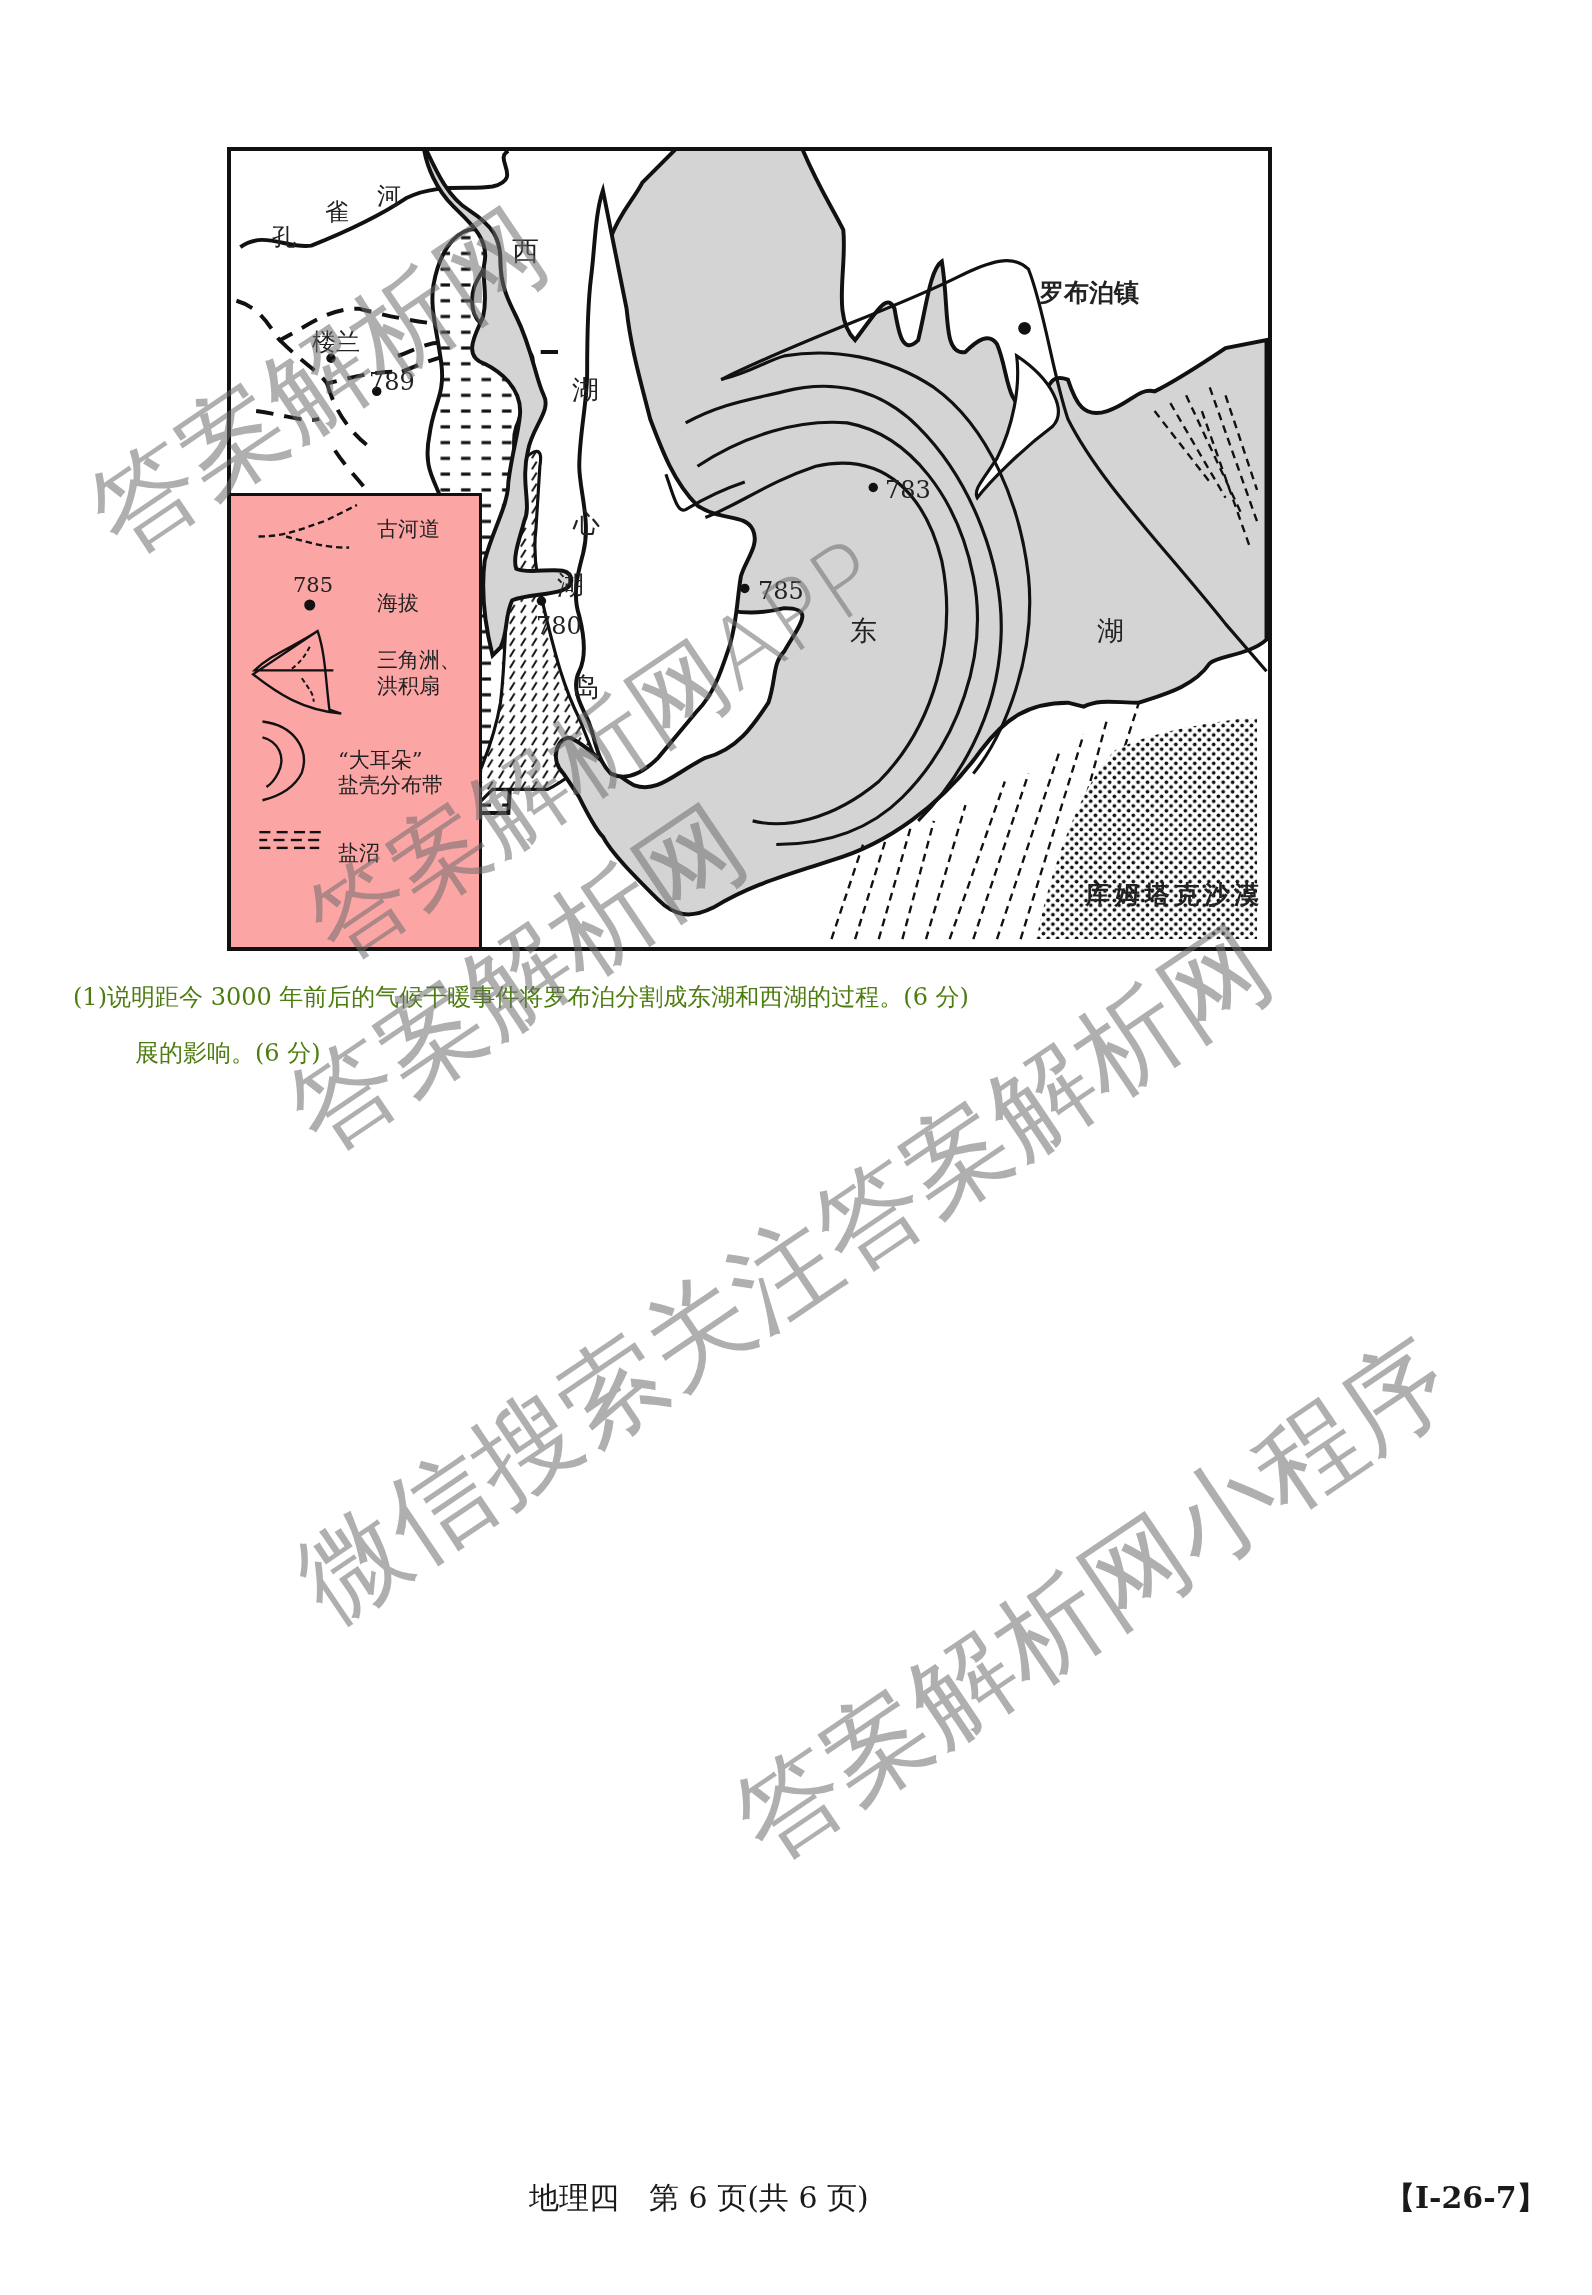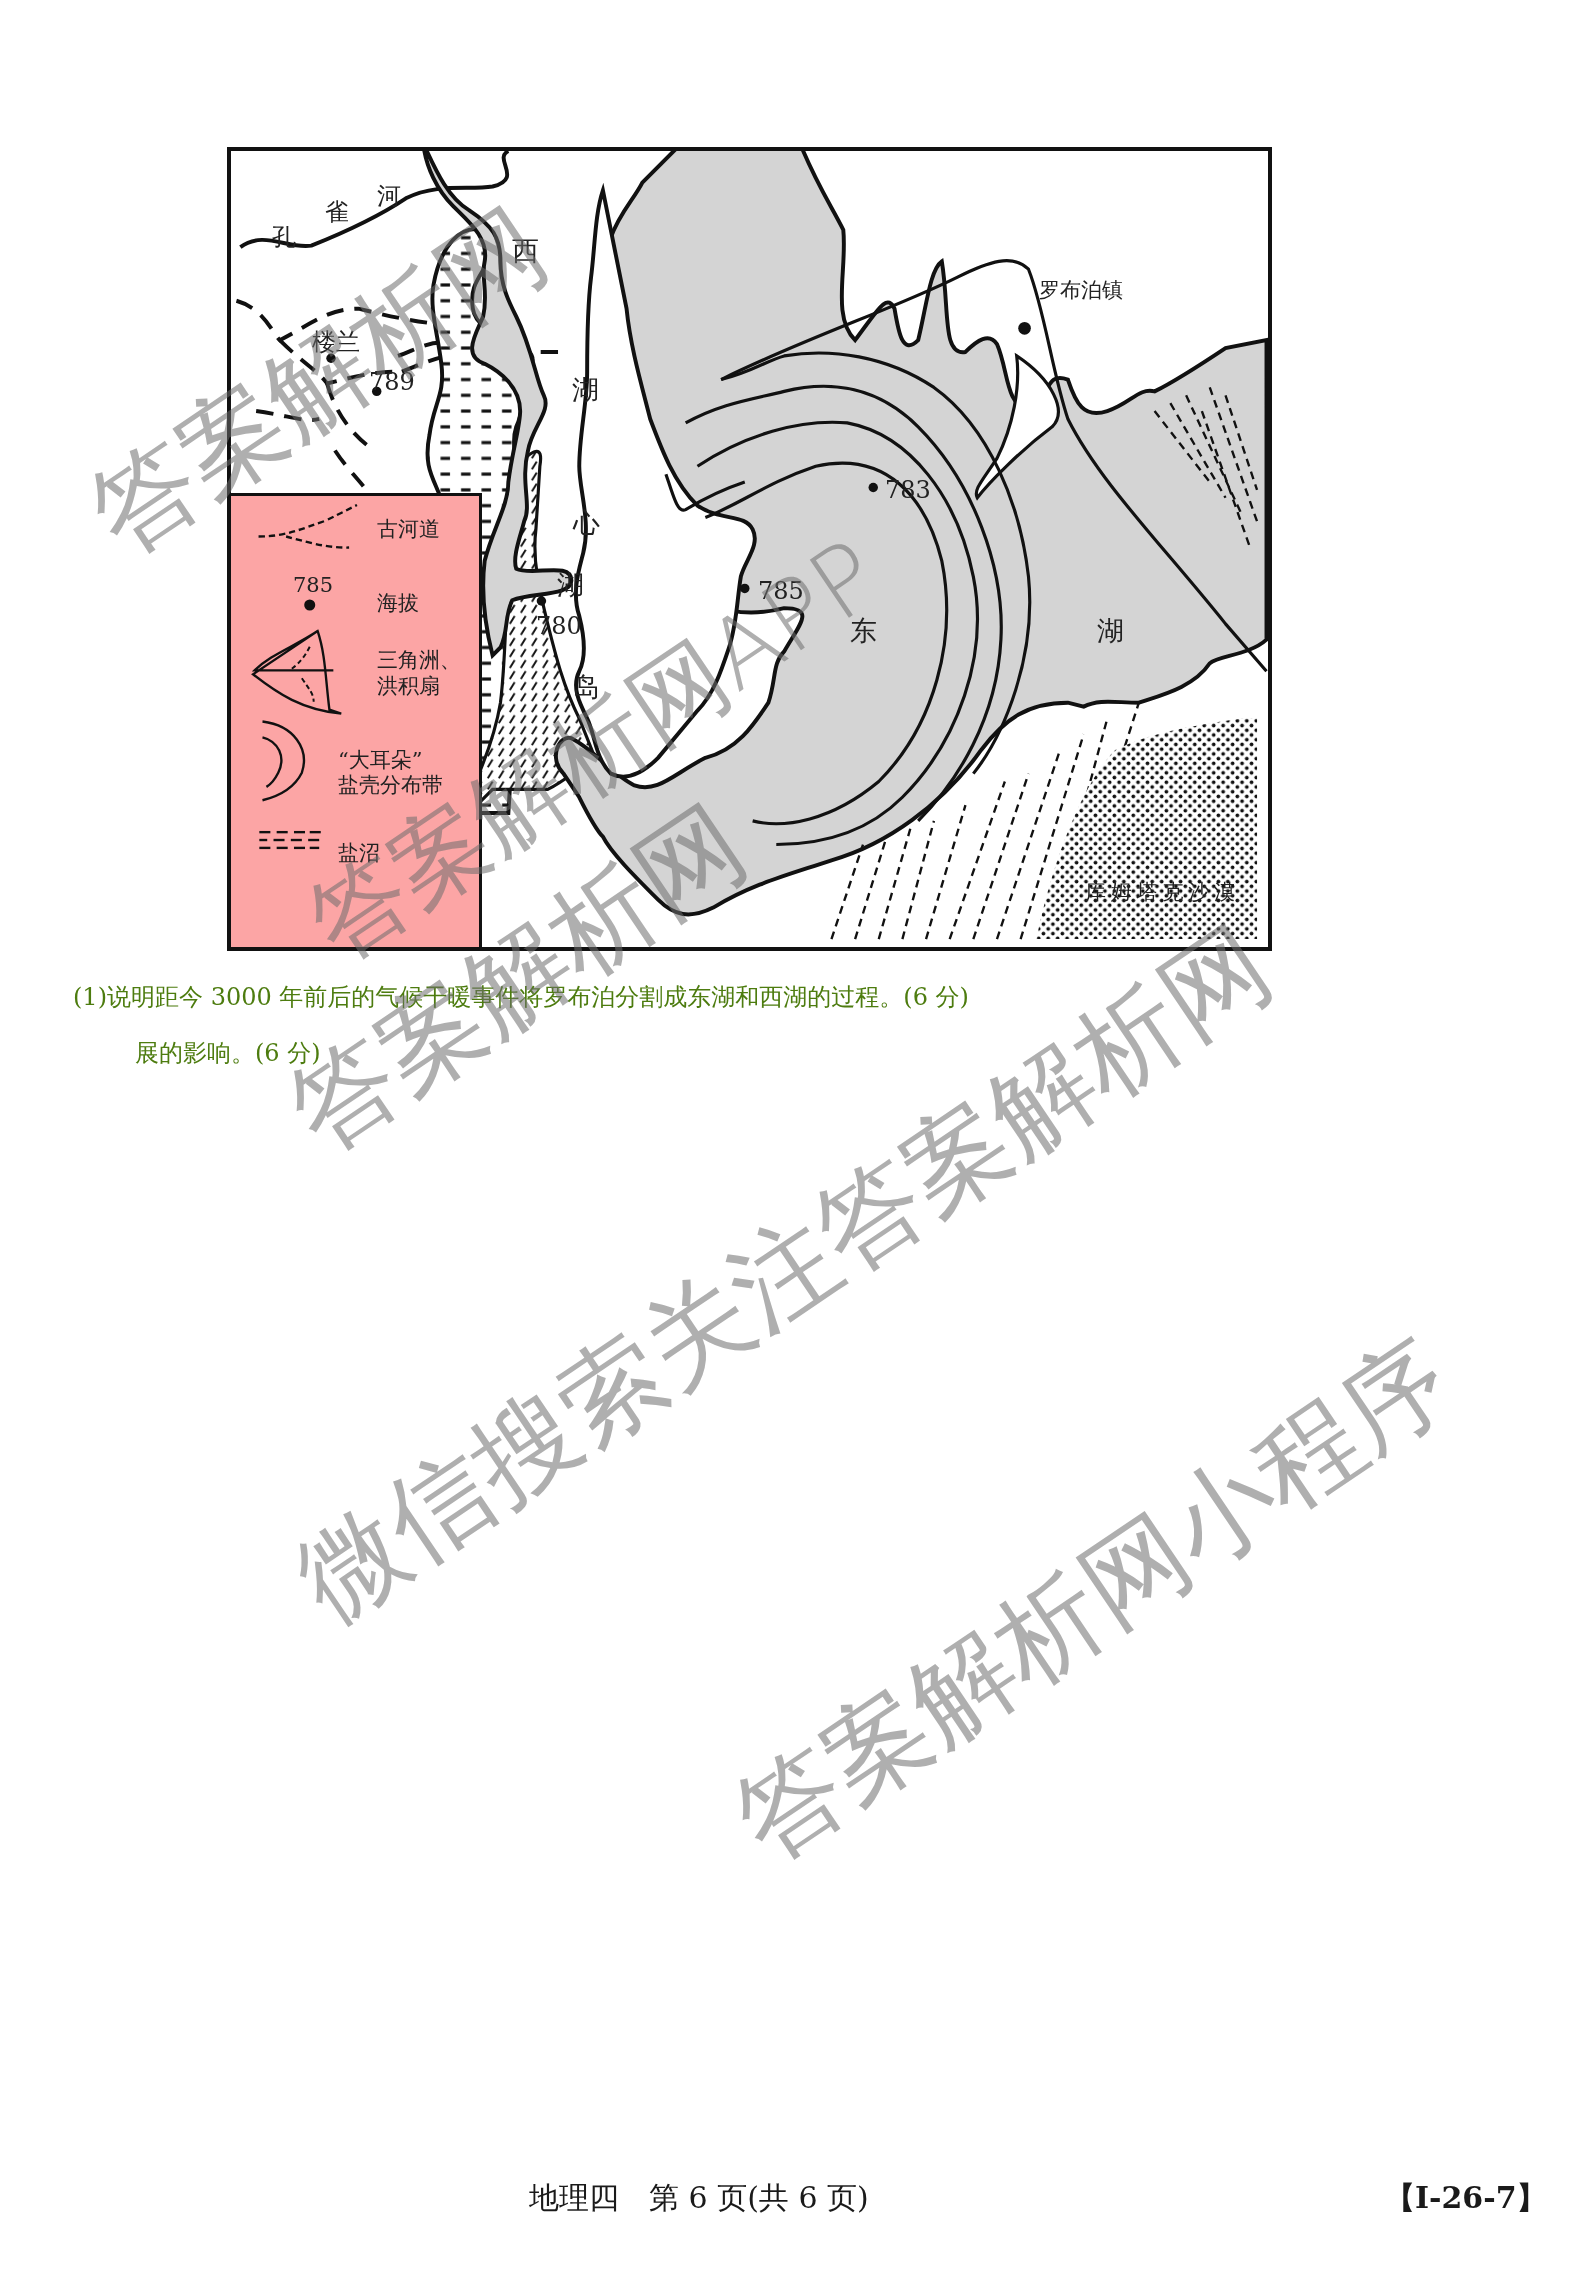--- a/index.html
+++ b/index.html
@@ -2,21 +2,21 @@
 <html style="font-size:12.7px"><head>
 <meta charset="utf-8">
 <style>
   html, body { margin: 0; padding: 0; background: #ffffff; }
   body { width: 1592px; height: 2295px; position: relative; overflow: hidden;
          font-family: "DejaVu Serif", "Liberation Serif", serif; color: #1a1a1a; }
   .map-frame { position: absolute; left: 227px; top: 147px; width: 1045px; height: 804px;
                border: 4px solid #111; box-sizing: border-box; background: #fff; overflow: hidden; }
   .map-svg { position: absolute; left: 0; top: 0; width: 100%; height: 100%; }
   .map-label { position: absolute; font-size: 24px; color: #222; white-space: nowrap; line-height: 1; }
-  .map-label.small { font-size: 21px; }
+  .map-label.small { font-size: 25px; font-weight: bold; }
   .map-label.big { font-size: 27px; }
   .legend-box { position: absolute; left: 0; top: 342px; width: 251px; height: 458px;
                 border-right: 3.2px solid #111; border-top: 3.2px solid #111; background: #fca5a5; box-sizing: border-box; }
   .legend-svg { position: absolute; left: 0; top: 0; width: 100%; height: 100%; }
   .legend-text { position: absolute; font-size: 21px; color: #222; line-height: 1.25; white-space: nowrap; }
   .questions { position: absolute; left: 73px; top: 975px; width: 1369px; }
   .q { font-size: 24px; line-height: 45px; color: #4d7c0f; margin-bottom: 11px; white-space: nowrap; }
   .q .num { display: inline-block; }
   .q-cont { padding-left: 62px; }
   .footer { position: absolute; top: 2178px; left: 0; width: 1592px; font-size: 30px; }

